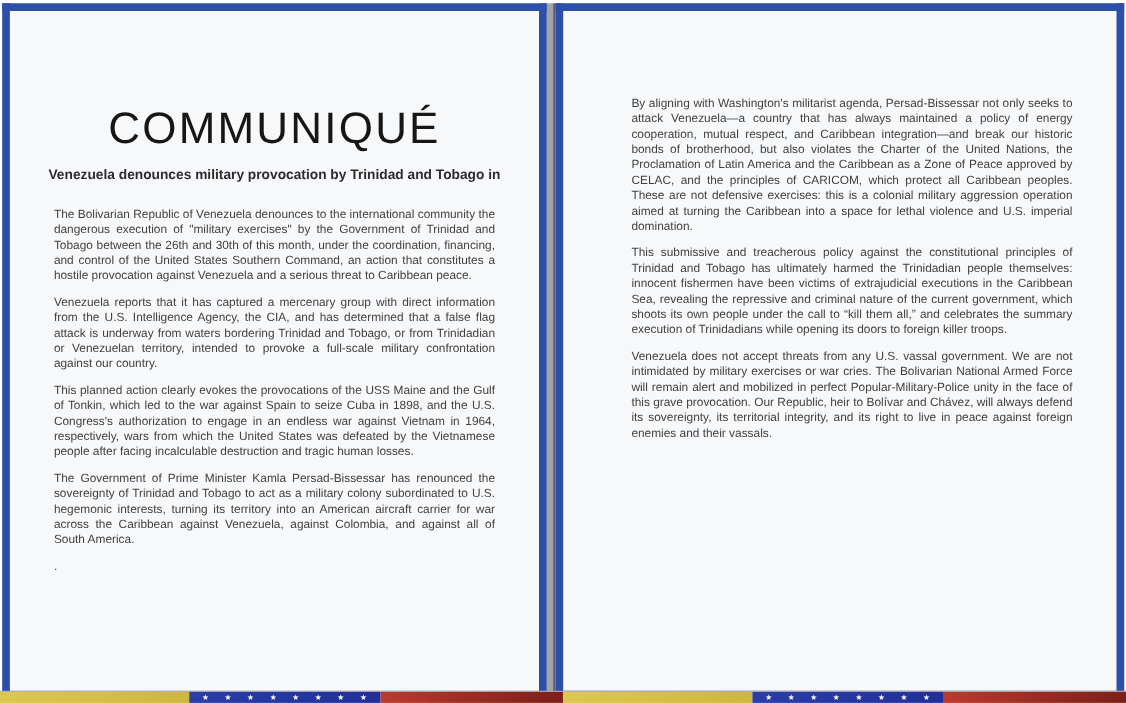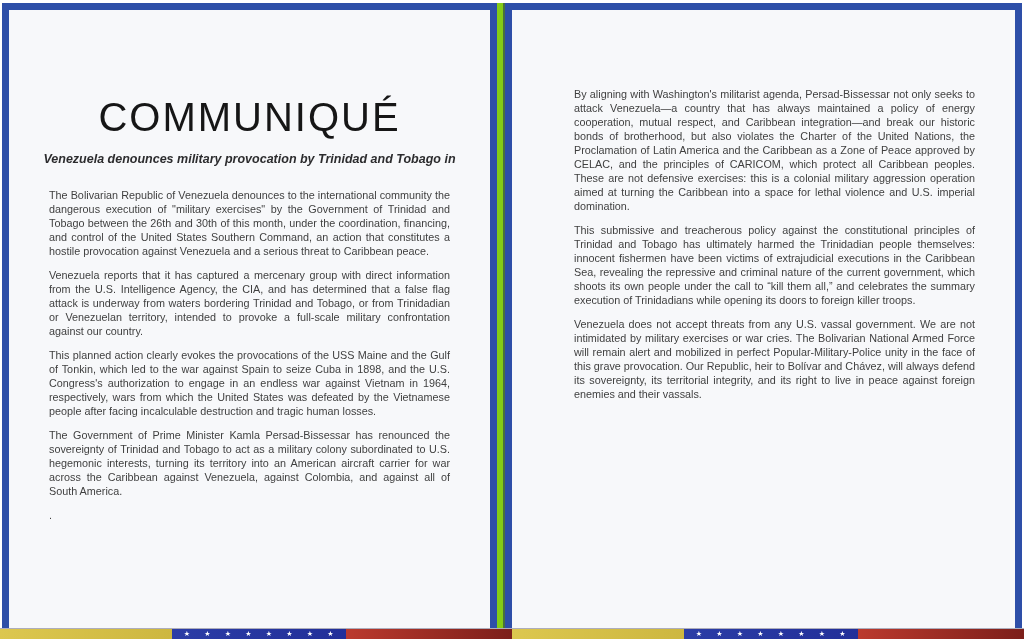--- a/index.html
+++ b/index.html
@@ -7,21 +7,21 @@
     width:1024px;height:639px;
     background:#ffffff;
     font-family:"Liberation Sans", sans-serif;
     overflow:hidden;
     position:relative;
   }
   .canvas{position:absolute;inset:0;}
   .pages{
     position:absolute;top:3px;left:2px;right:2px;bottom:11px;
     display:flex;gap:8px;
-    background:#84cc16;
+    background:#a3a3a3;
   }
   .page{
     flex:1 1 0;
     background:var(--page-bg,#f7f8fa);
     border:7px solid var(--frame-blue,#2e4fa8);
     border-bottom:0;
     box-sizing:border-box;
     overflow:hidden;
     position:relative;
   }
@@ -43,21 +43,20 @@
     white-space:nowrap;
   }
   .subtitle{
     margin-top:9px;
     padding:0 14px;
     text-align:center;
     font-size:12.5px;
     font-weight:bold;
     line-height:20px;
     color:#2c2c2e;
-    font-style:italic;
   }
   .body{
     margin-top:19px;
     padding:0 40px;
     color:var(--body-text,#3f3f3f);
     font-size:10.8px;
     line-height:14px;
     text-align:justify;
   }
   .body p{margin:0 0 10px;}

